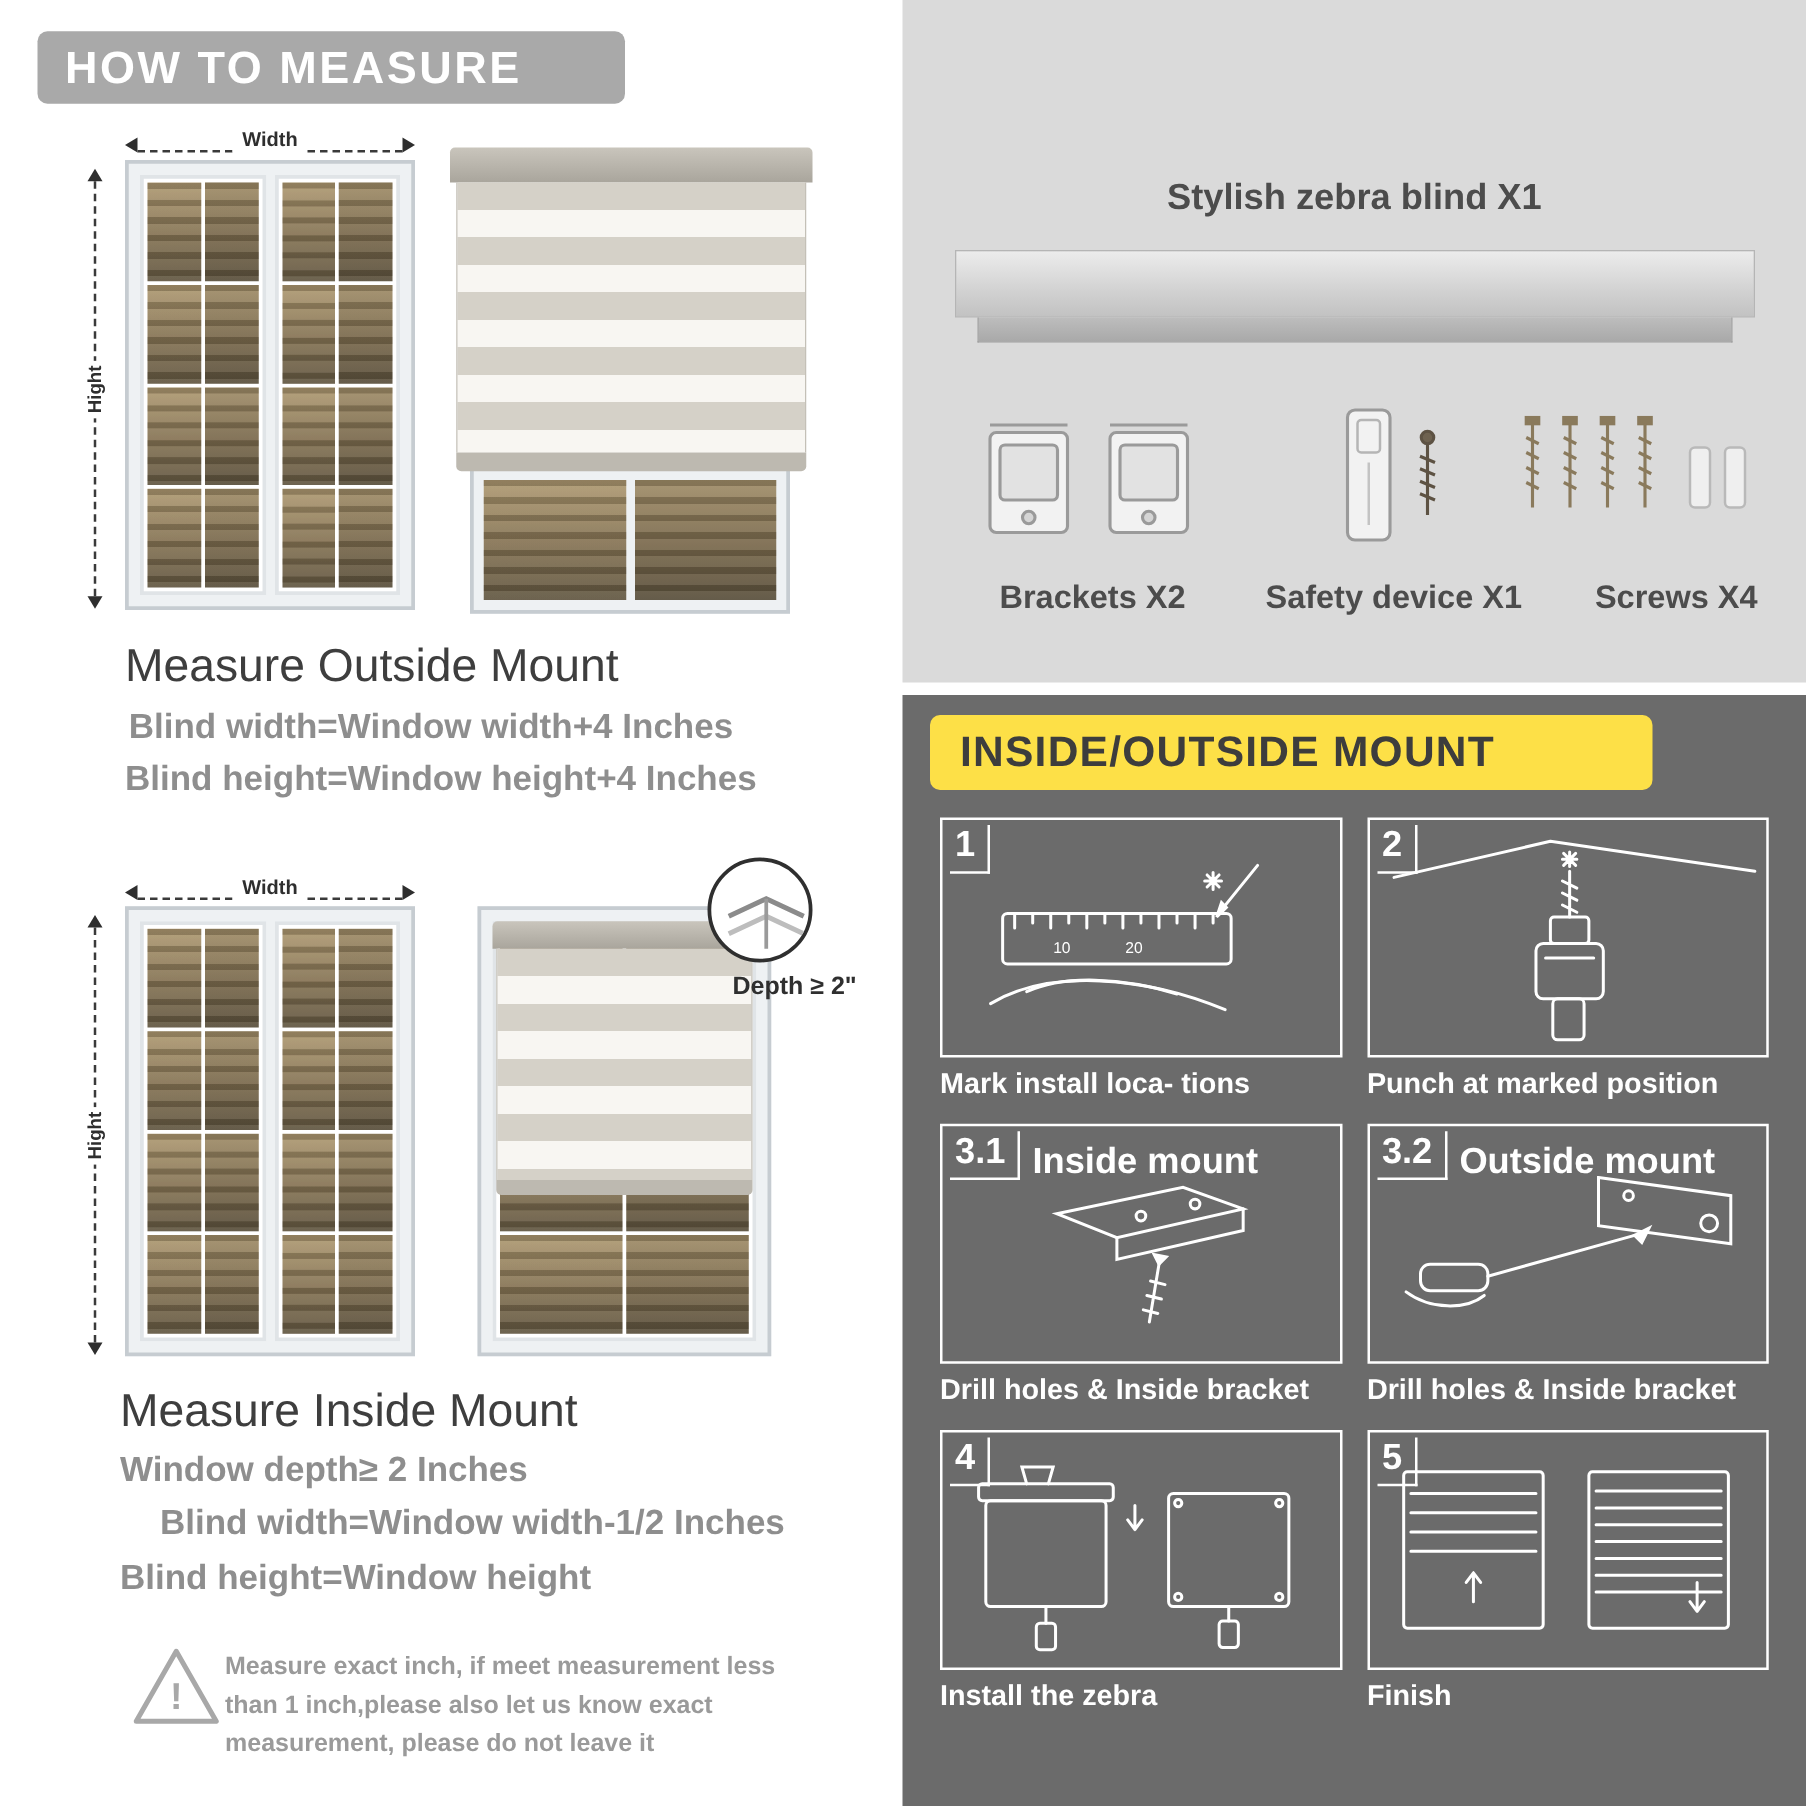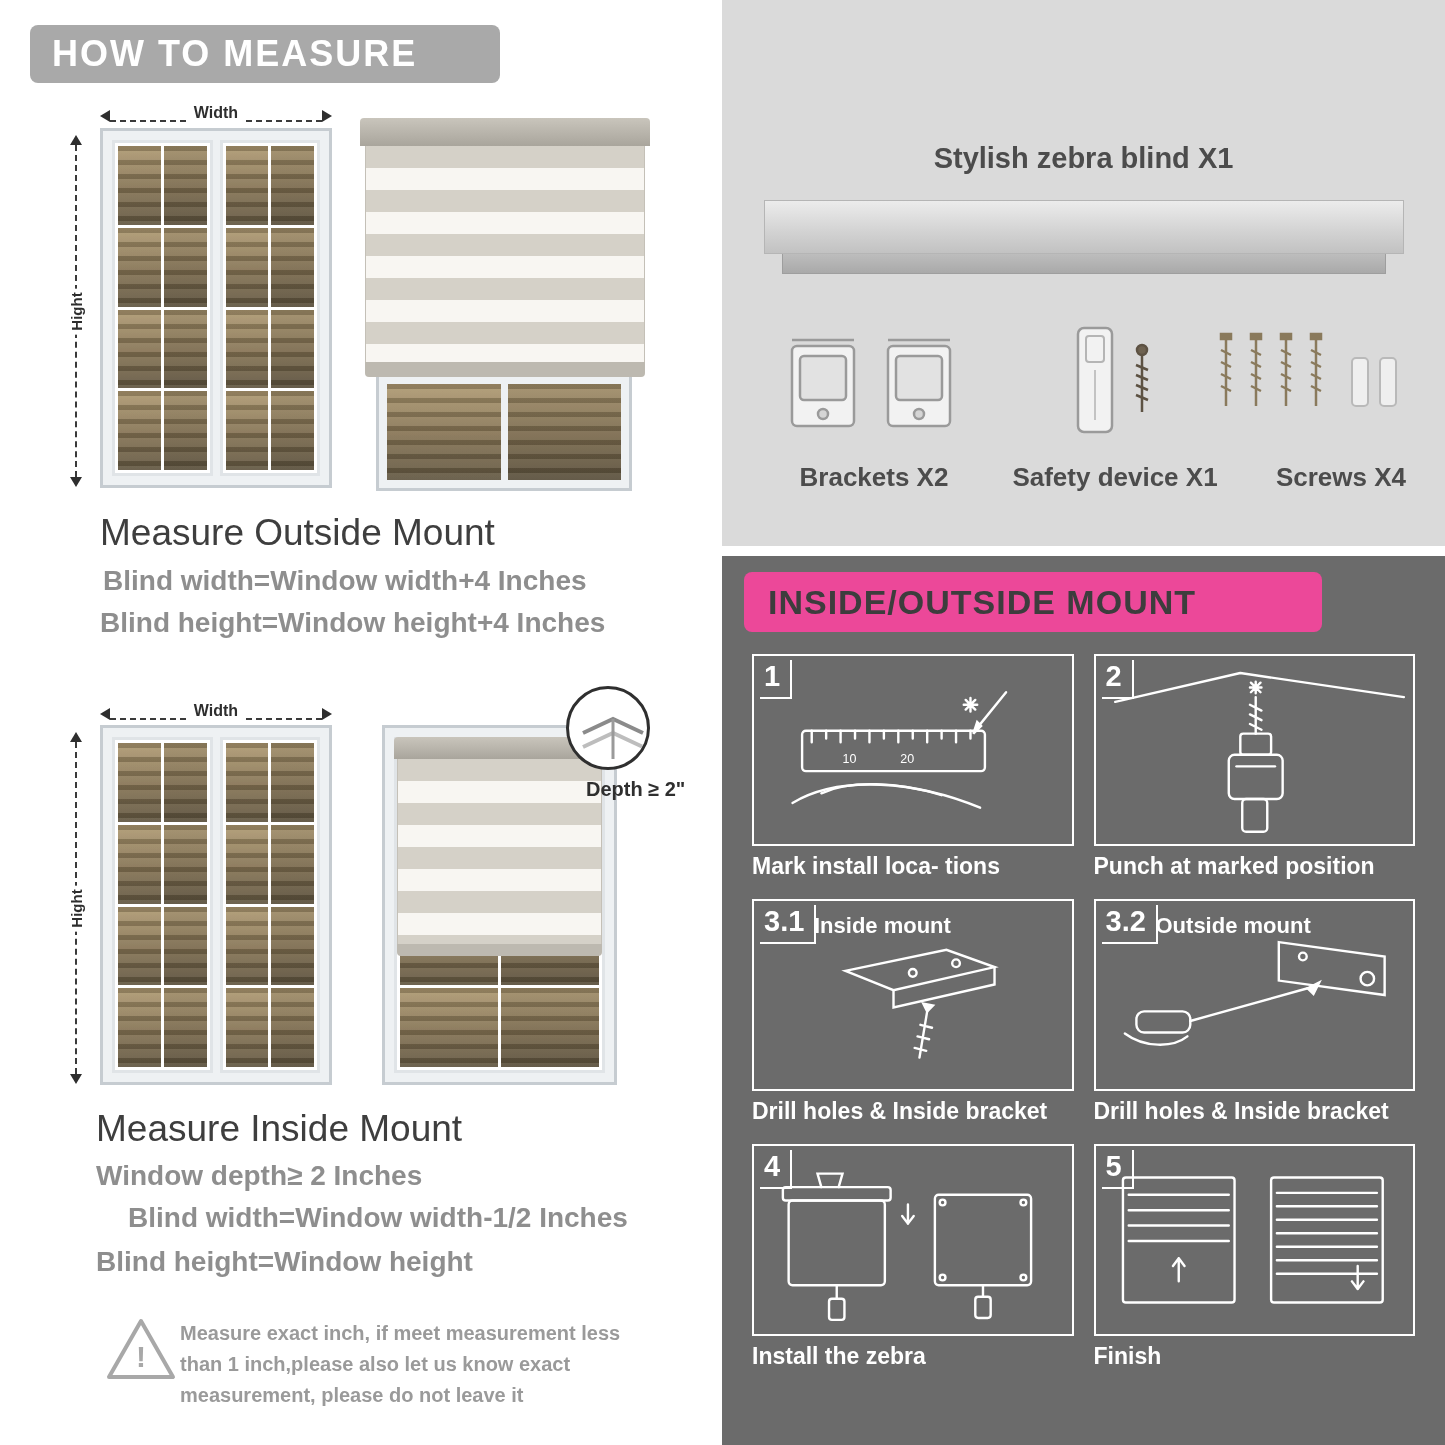--- a/index.html
+++ b/index.html
@@ -69,28 +69,28 @@
     background:linear-gradient(180deg,#ececec 0%,#d2d2d2 60%,#c2c2c2 100%);
     border:1px solid #b5b5b5; }
   .headrail-lip { position:absolute; left:60px; top:254px; width:604px; height:20px;
     background:linear-gradient(180deg,#bdbdbd,#a9a9a9); border:1px solid #9e9e9e; border-top:none; }
   .inc-label { position:absolute; font-size:26px; font-weight:bold; color:#4c4c4c; text-align:center; }
   .inc-art { position:absolute; }
 
   
   .mount { position:absolute; left:722px; top:556px; width:723px; height:889px; background:#6b6b6b; }
   .mount-header { position:absolute; left:22px; top:16px; width:578px; height:60px;
-    background:#ec4899; border-radius:8px; color:#3d3d3d; font-size:34px; font-weight:bold;
+    background:#fde047; border-radius:8px; color:#3d3d3d; font-size:34px; font-weight:bold;
     letter-spacing:1px; display:flex; align-items:center; padding-left:24px;text-align:center; }
   .steps { position:absolute; left:30px; top:98px; width:663px; display:grid;
     grid-template-columns:1fr 1fr; column-gap:20px; row-gap:14px; }
   .step-box { position:relative; border:2px solid #fff; height:192px; }
   .step-num { position:absolute; left:6px; top:4px; color:#fff; font-size:29px; font-weight:bold;
     padding:0 10px 4px 4px; border-right:2px solid #fff; border-bottom:2px solid #fff; z-index:2; }
-  .step-title { position:absolute; left:60px; top:12px; color:#fff; font-size:22px; font-weight:bold; z-index:2; }
+  .step-title { position:absolute; left:72px; top:12px; color:#fff; font-size:29px; font-weight:bold; z-index:2; }
   .step-caption { color:#fff; font-weight:bold; font-size:23px; margin-top:7px; height:32px; }
   .step-box svg { position:absolute; inset:0; width:100%; height:100%; }
 </style>
 </head>
 <body>
 
 <div class="canvas">
 
   <div class="htm-header">HOW TO MEASURE</div>
 

